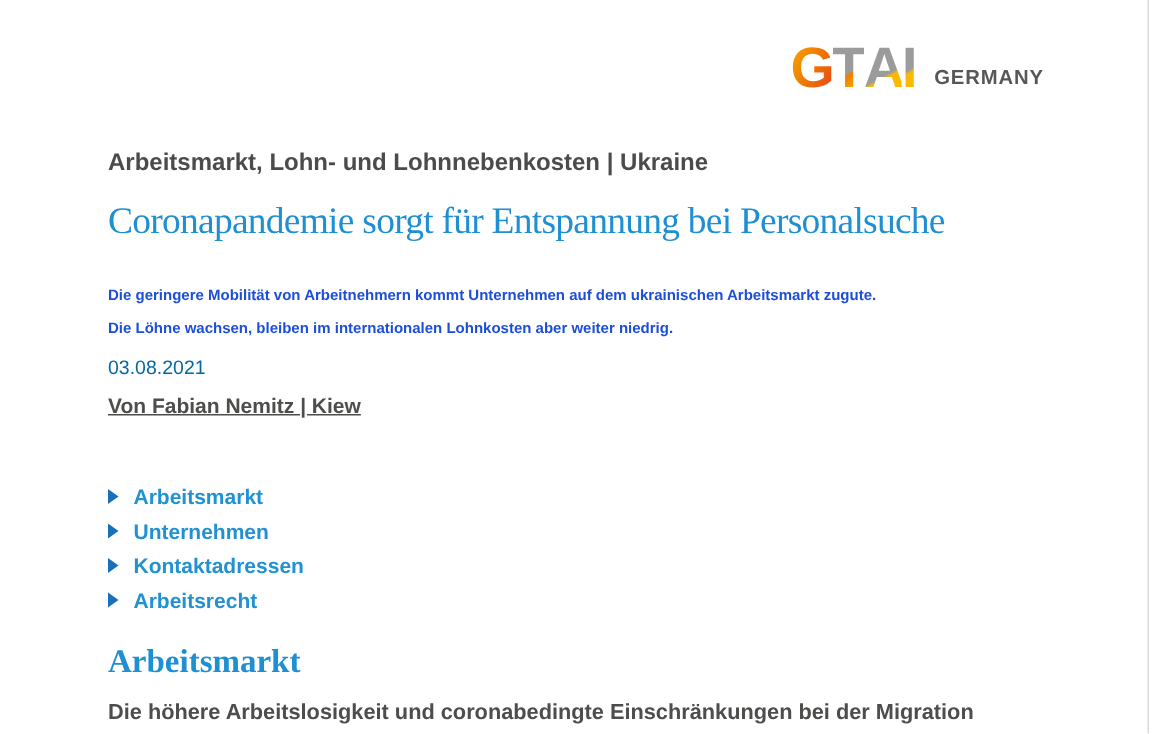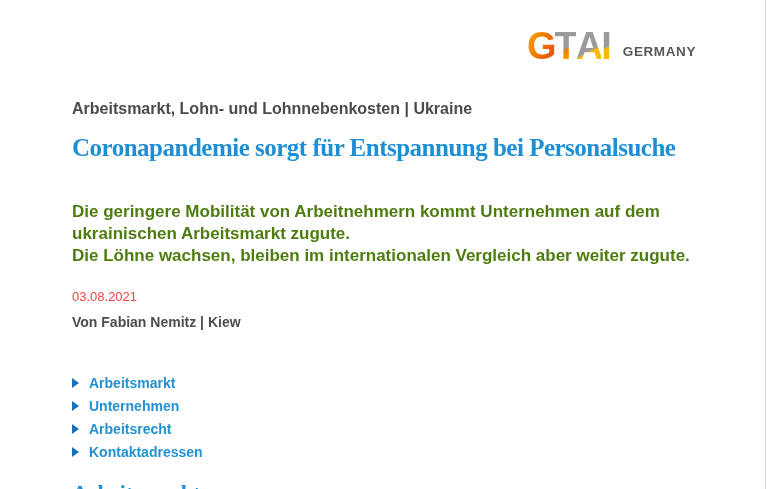--- a/index.html
+++ b/index.html
@@ -66,46 +66,47 @@
   .breadcrumb {
     margin-top: 101px;
     font-size: 16px;
     line-height: 16px;
     font-weight: 700;
     color: #4b4b4a;
   }
   .article-title {
     margin-top: 14px;
     font-family: "Liberation Serif", serif;
-    font-weight: 700;
+    font-weight: 400;
     font-size: 25px;
     line-height: 34px;
     letter-spacing: -0.5px;
     color: #1e8fd2;
     white-space: nowrap;
   }
   .lead {
-    margin-top: 36px;
-    font-size: 17px;
+    margin-top: 22px;
+    font-size: 10px;
     font-weight: 700;
     line-height: 22px;
-    color: #4d7c0f;
+    color: #1d4ed8;
   }
   .date {
-    margin-top: 22px;
+    margin-top: 6px;
     font-size: 13px;
     line-height: 16px;
-    color: #ef4444;
+    color: #0369a1;
   }
   .author {
     margin-top: 8px;
     font-size: 14px;
     line-height: 18px;
     font-weight: 700;
     color: #4d4d4c;
+    text-decoration: underline;
   }
 
   
   .toc {
     margin-top: 44px;
     list-style: none;
   }
   .toc li {
     display: flex;
     align-items: center;
@@ -166,21 +167,21 @@
   </div>
 </header>
 
 <main class="content">
   <div class="breadcrumb">Arbeitsmarkt, Lohn- und Lohnnebenkosten | Ukraine</div>
 
   <h1 class="article-title">Coronapandemie sorgt für Entspannung bei Personalsuche</h1>
 
   <div class="lead">
     <div>Die geringere Mobilität von Arbeitnehmern kommt Unternehmen auf dem ukrainischen Arbeitsmarkt zugute.</div>
-    <div>Die Löhne wachsen, bleiben im internationalen Vergleich aber weiter zugute.</div>
+    <div>Die Löhne wachsen, bleiben im internationalen Lohnkosten aber weiter niedrig.</div>
   </div>
 
   <div class="date">03.08.2021</div>
 
   <div class="author">Von Fabian Nemitz | Kiew</div>
 
   <ul class="toc">
     <li>
       <a>
         <span class="tri"></span>
@@ -189,27 +190,27 @@
     </li>
     <li>
       <a>
         <span class="tri"></span>
         <span>Unternehmen</span>
       </a>
     </li>
     <li>
       <a>
         <span class="tri"></span>
+        <span>Kontaktadressen</span>
+      </a>
+    </li>
+    <li>
+      <a>
+        <span class="tri"></span>
         <span>Arbeitsrecht</span>
-      </a>
-    </li>
-    <li>
-      <a>
-        <span class="tri"></span>
-        <span>Kontaktadressen</span>
       </a>
     </li>
   </ul>
 
   <h2 class="section-heading">Arbeitsmarkt</h2>
 
   <div class="body-text">
     <div>Die höhere Arbeitslosigkeit und coronabedingte Einschränkungen bei der Migration erleichtern Unternehmen</div>
 
   </div>

